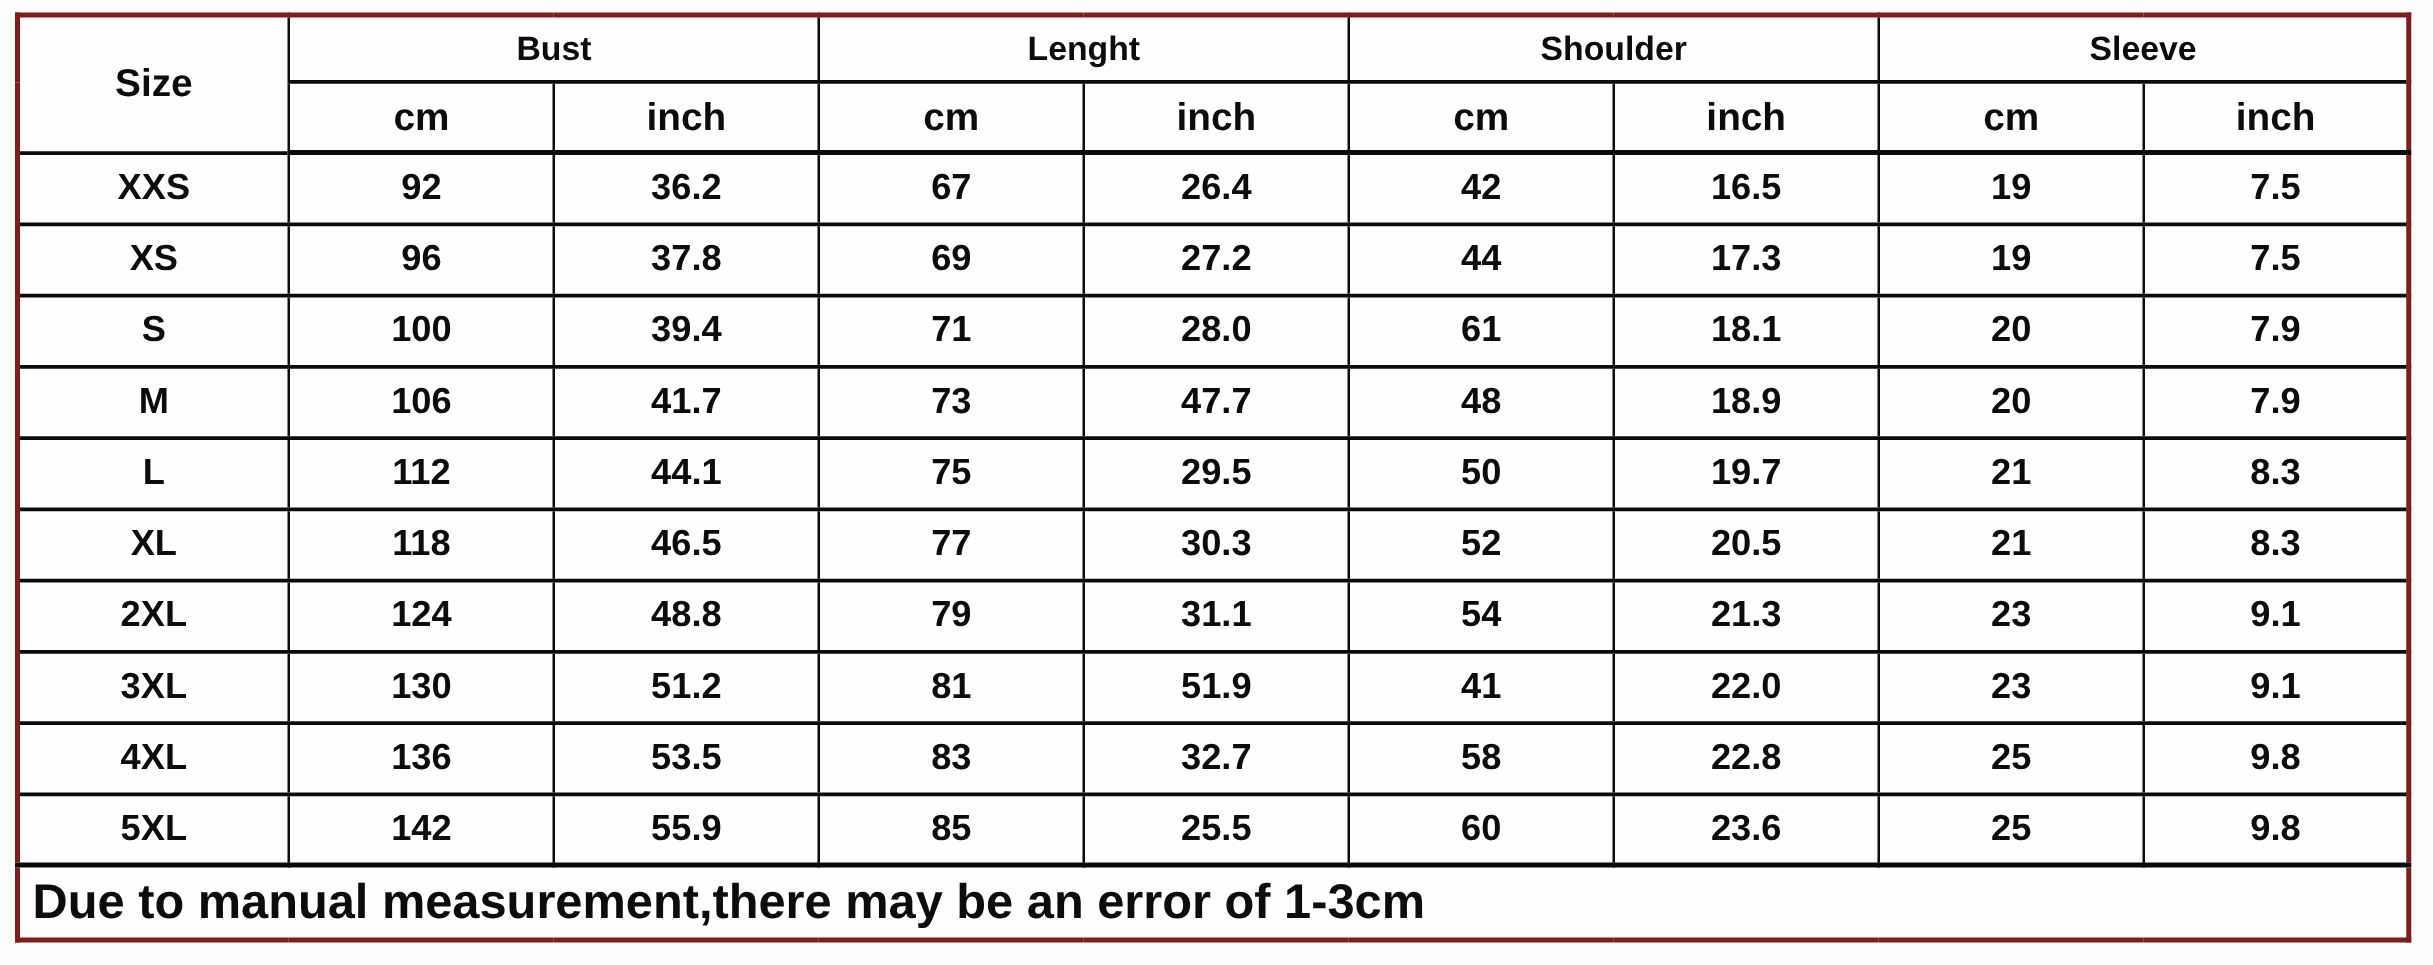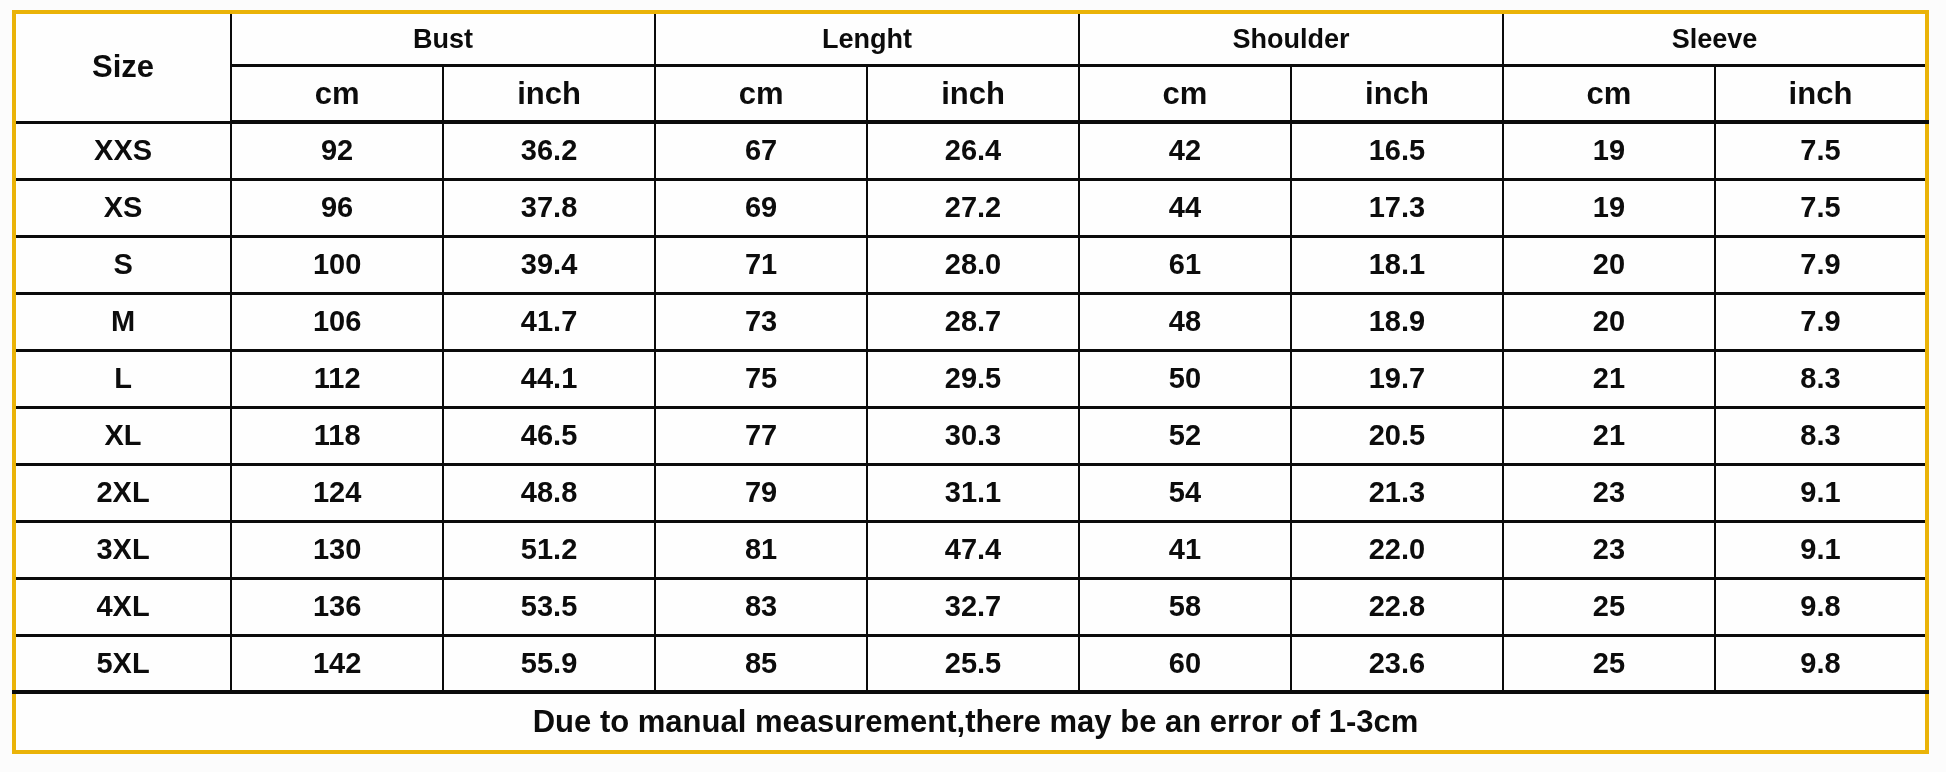--- a/index.html
+++ b/index.html
@@ -15,21 +15,21 @@
     overflow: hidden;
   }
   .page {
     padding: 10px 0 0 12px;
   }
   table.size-chart {
     border-collapse: collapse;
     table-layout: fixed;
     width: 1917px;
     background: #fefefe;
-    border: 4px solid #eab308;
+    border: 4px solid #7f1d1d;
   }
   table.size-chart th,
   table.size-chart td {
     border: solid #0b0b0b;
     border-width: 3px 2px;
     text-align: center;
     vertical-align: middle;
     padding: 0;
     font-weight: bold;
     color: #0c0c0c;
@@ -55,23 +55,23 @@
   }
   tbody tr {
     height: 57px;
   }
   tbody th.size-cell,
   tbody td {
     font-size: 29px;
   }
   tfoot td.footer-note {
     height: 56px;
-    text-align: center;
+    text-align: left;
     padding-left: 10px;
-    font-size: 31px;
+    font-size: 39px;
     border-top-width: 4px;
   }
 </style>
 </head>
 <body>
 
 <div class="page">
   <table class="size-chart">
     <colgroup>
       <col class="size-col">
@@ -135,21 +135,21 @@
           <td>61</td>
           <td>18.1</td>
           <td>20</td>
           <td>7.9</td>
         </tr>
         <tr>
           <th class="size-cell">M</th>
           <td>106</td>
           <td>41.7</td>
           <td>73</td>
-          <td>28.7</td>
+          <td>47.7</td>
           <td>48</td>
           <td>18.9</td>
           <td>20</td>
           <td>7.9</td>
         </tr>
         <tr>
           <th class="size-cell">L</th>
           <td>112</td>
           <td>44.1</td>
           <td>75</td>
@@ -179,21 +179,21 @@
           <td>54</td>
           <td>21.3</td>
           <td>23</td>
           <td>9.1</td>
         </tr>
         <tr>
           <th class="size-cell">3XL</th>
           <td>130</td>
           <td>51.2</td>
           <td>81</td>
-          <td>47.4</td>
+          <td>51.9</td>
           <td>41</td>
           <td>22.0</td>
           <td>23</td>
           <td>9.1</td>
         </tr>
         <tr>
           <th class="size-cell">4XL</th>
           <td>136</td>
           <td>53.5</td>
           <td>83</td>

